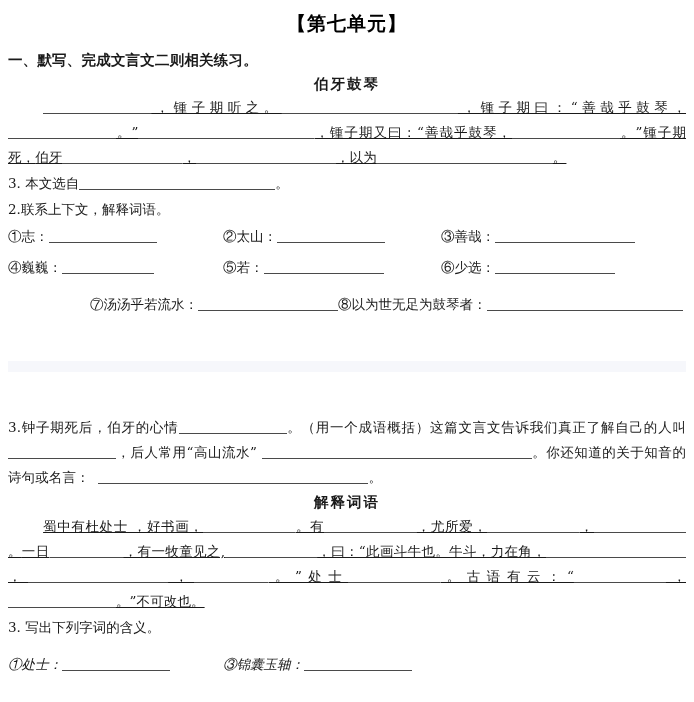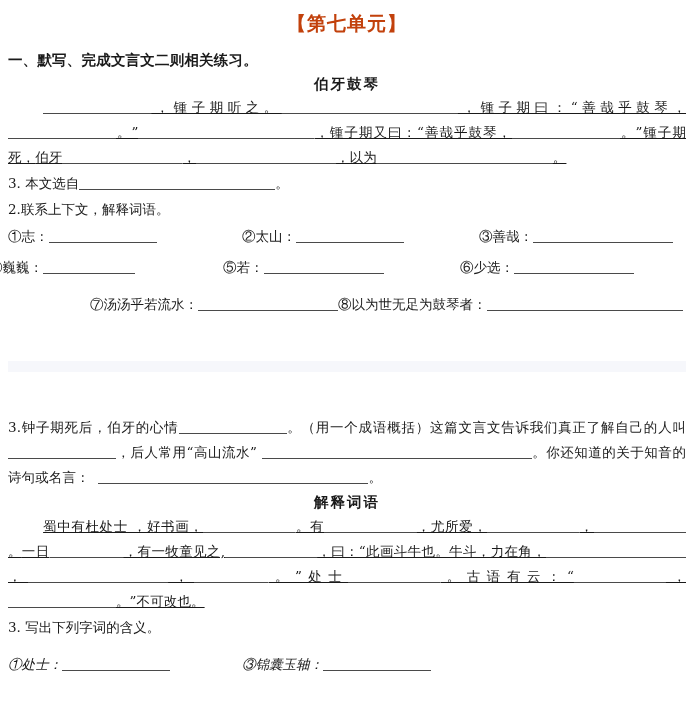--- a/index.html
+++ b/index.html
@@ -80,21 +80,20 @@
   .b-w   { width: 176px; }
   .b-ww  { width: 196px; }
   .b-max { width: 270px; }
 
   
   .grid3 {
     display: flex;
     font-size: 13.5px;
     line-height: 25px;
     margin-top: 2px;
-    gap: 19px;
   }
   .grid3 > div { flex: 0 0 auto; }
   .col-a { width: 215px; }
   .col-b { width: 218px; }
   .col-c { width: 245px; }
 
   .grid2 {
     display: flex;
     font-size: 13.5px;
     line-height: 25px;
@@ -110,21 +109,21 @@
     margin: 0;
   }
   .gap-before-band { height: 44px; }
   .gap-after-band  { height: 43px; }
 </style>
 </head>
 <body>
 
 <div class="page">
 
-  <div class="unit-title" style="color:#c2410c;">【第七单元】</div>
+  <div class="unit-title" style="color:#000000;">【第七单元】</div>
 
   <div class="section-heading">一、默写、完成文言文二则相关练习。</div>
 
   <div class="article-title">伯牙鼓琴</div>
 
   <div class="para indent">
     <span class="blank b-ml"></span><span>，锺子期听之。</span><span class="blank b-w"></span><span>，锺子期曰：“善哉乎鼓琴，</span><span class="blank b-ml"></span><span>。”</span><span class="blank b-w"></span><span>，锺子期又曰：“善哉乎鼓琴，</span><span class="blank b-ml"></span><span>。”锺子期死，</span><span>伯牙</span><span class="blank b-l"></span><span>，</span><span class="blank b-xl"></span><span>，以为</span><span class="blank b-w"></span><span>。</span>
   </div>
 
   <div class="numline">

